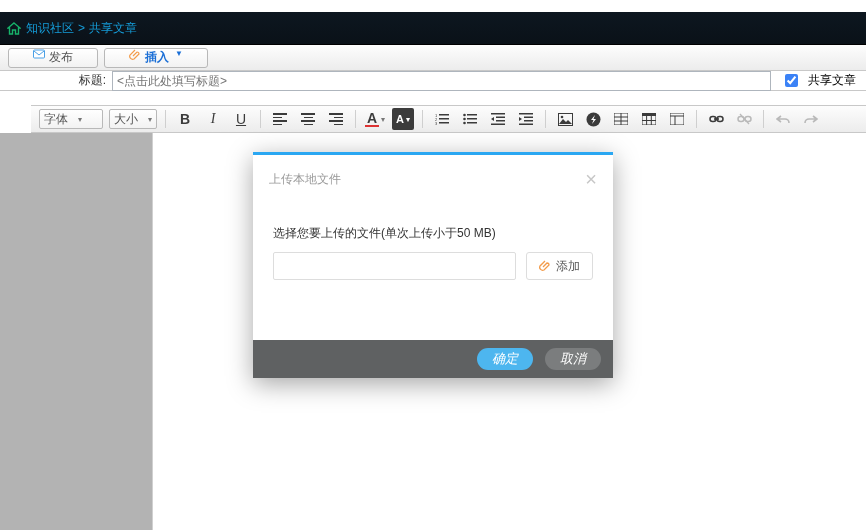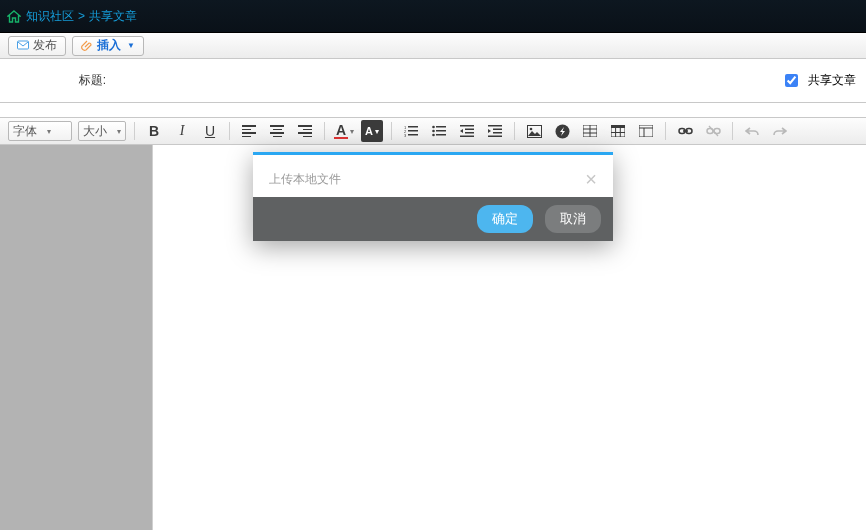--- a/index.html
+++ b/index.html
@@ -15,61 +15,61 @@
 
   
   .header {
     height: 22px;
     background: linear-gradient(#0d1720, #0a1118);
     display: flex;
     align-items: center;
     padding: 16px 6px;
     color: #159cd8;
     border-bottom: 1px solid #000;
+    margin-top: 12px;
   }
   .header .home-icon { width:16px; height:14px; margin-right:4px; display:flex; align-items:center; justify-content:center;}
   .header a { color:#159cd8; text-decoration:none; font-size:12px;}
   .header .sep { margin:0 4px; color:#159cd8;}
 
   
   .actionbar {
     height: 26px;
     background: linear-gradient(#fdfdfd,#ececec);
     border-bottom: 1px solid #c8c8c8;
     display:flex;
     align-items:center;
     padding:0 8px;
     gap:6px;
   }
   .abtn {
     height: 20px;
-    padding: 0 8px;
+    padding: 0 24px;
     background: linear-gradient(#fff,#f2f2f2);
     border: 1px solid #b8b8b8;
     border-radius: 3px;
-    display:flex; align-items:center;
+    display:flex; 
     font-size:12px;
     color:#555;
     cursor:pointer;
     gap:4px;
   }
   .abtn .mini-icon{ width:12px; height:12px; display:inline-block;}
   .abtn .caret{ margin-left:2px; font-size:8px; color:#1b6fd6;}
   .abtn .blue{ color:#1b6fd6;font-weight:bold;}
 
   
   .titlerow {
-    height: 44px;
+    height: 20px;
     border-bottom: 1px solid #c8c8c8;
     display:flex;
     align-items:center;
     padding: 0 8px 0 70px;
     gap:6px;
     background:#fff;
-    justify-content:space-between;
   }
   .titlerow .lbl { text-align:right; width:36px; color:#333;}
   .titlerow .title-input {
     flex:1;
     height:20px;
     border:1px solid #aeb5bd;
     padding:0 4px;
     font-size:12px;
     color:#888;
     background:#fff;
@@ -82,20 +82,21 @@
   
   .toolbar {
     height:28px;
     background:linear-gradient(#fdfdfd,#ececec);
     border-top:1px solid #c8c8c8;
     border-bottom:1px solid #c8c8c8;
     display:flex;
     align-items:center;
     padding:0 8px;
     gap:6px;
+    margin-left:31px;
   }
   .tsel {
     height:20px;
     border:1px solid #b8b8b8;
     background:linear-gradient(#fff,#f2f2f2);
     display:flex; align-items:center;
     padding:0 4px;
     font-size:12px;
     color:#555;
     cursor:pointer;
@@ -158,23 +159,23 @@
     display:flex; align-items:center; gap:5px;
     cursor:pointer; font-size:12px;
   }
   .addbtn .clip{ color:#f39c4b; font-size:13px;}
   .dlg-foot{
     background:#5f6162;
     padding:8px 12px;
     display:flex; justify-content:flex-end; gap:12px;
   }
   .dbtn{
-    height:28px; min-width:56px;
+    height:22px; min-width:56px;
     border:none; border-radius:12px;
-    color:#fff; font-size:13px; cursor:pointer;
+    color:#fff; font-size:13px; cursor:pointer;font-style:italic;
   }
   .dbtn.ok{ background:#4db6ef;}
   .dbtn.cancel{ background:#7b7d7e;}
 
   svg{display:block;}
 </style>
 </head>
 <body>
 
 <div class="header">
@@ -204,20 +205,21 @@
           <path d="M4 7 L8 3 A2 2 0 0 1 10 5 L5 10 A3 3 0 0 1 1 6 L6 1" fill="none" stroke="#f39c4b" stroke-width="1.2"></path>
         </svg>
     </span>
     <span class="blue">插入</span>
     <span class="caret">▼</span>
   </div>
 </div>
 
 <div class="titlerow">
   <span class="lbl">标题:</span>
+  <input class="title-input" type="text" placeholder="&lt;点击此处填写标题&gt;" style="">
   <label class="share">
     <input type="checkbox" checked="" style="">
     <span>共享文章</span>
   </label>
 </div>
 
 <div class="spacer"></div>
 
 <div class="toolbar">
   <div class="tsel wide">
@@ -386,18 +388,32 @@
   <div class="gutter"></div>
   <div class="paper"></div>
 </div>
 
 <div class="overlay">
   <div class="dialog">
     <div class="dlg-head">
       <span class="ttl">上传本地文件</span>
       <span class="x">×</span>
     </div>
+    <div class="dlg-body">
+      <div class="hint">选择您要上传的文件(单次上传小于50 MB)</div>
+      <div class="dlg-controls">
+        <input class="dlg-input" type="text" style="">
+        <button class="addbtn">
+          <span class="clip">
+            <svg width="12" height="12" viewBox="0 0 12 12">
+                <path d="M4 7 L8 3 A2 2 0 0 1 10 5 L5 10 A3 3 0 0 1 1 6 L6 1" fill="none" stroke="#f39c4b" stroke-width="1.3"></path>
+              </svg>
+          </span>
+          <span>添加</span>
+        </button>
+      </div>
+    </div>
     <div class="dlg-foot">
       <button class="dbtn ok">确定</button>
       <button class="dbtn cancel">取消</button>
     </div>
   </div>
 </div>
 
 </body></html>

